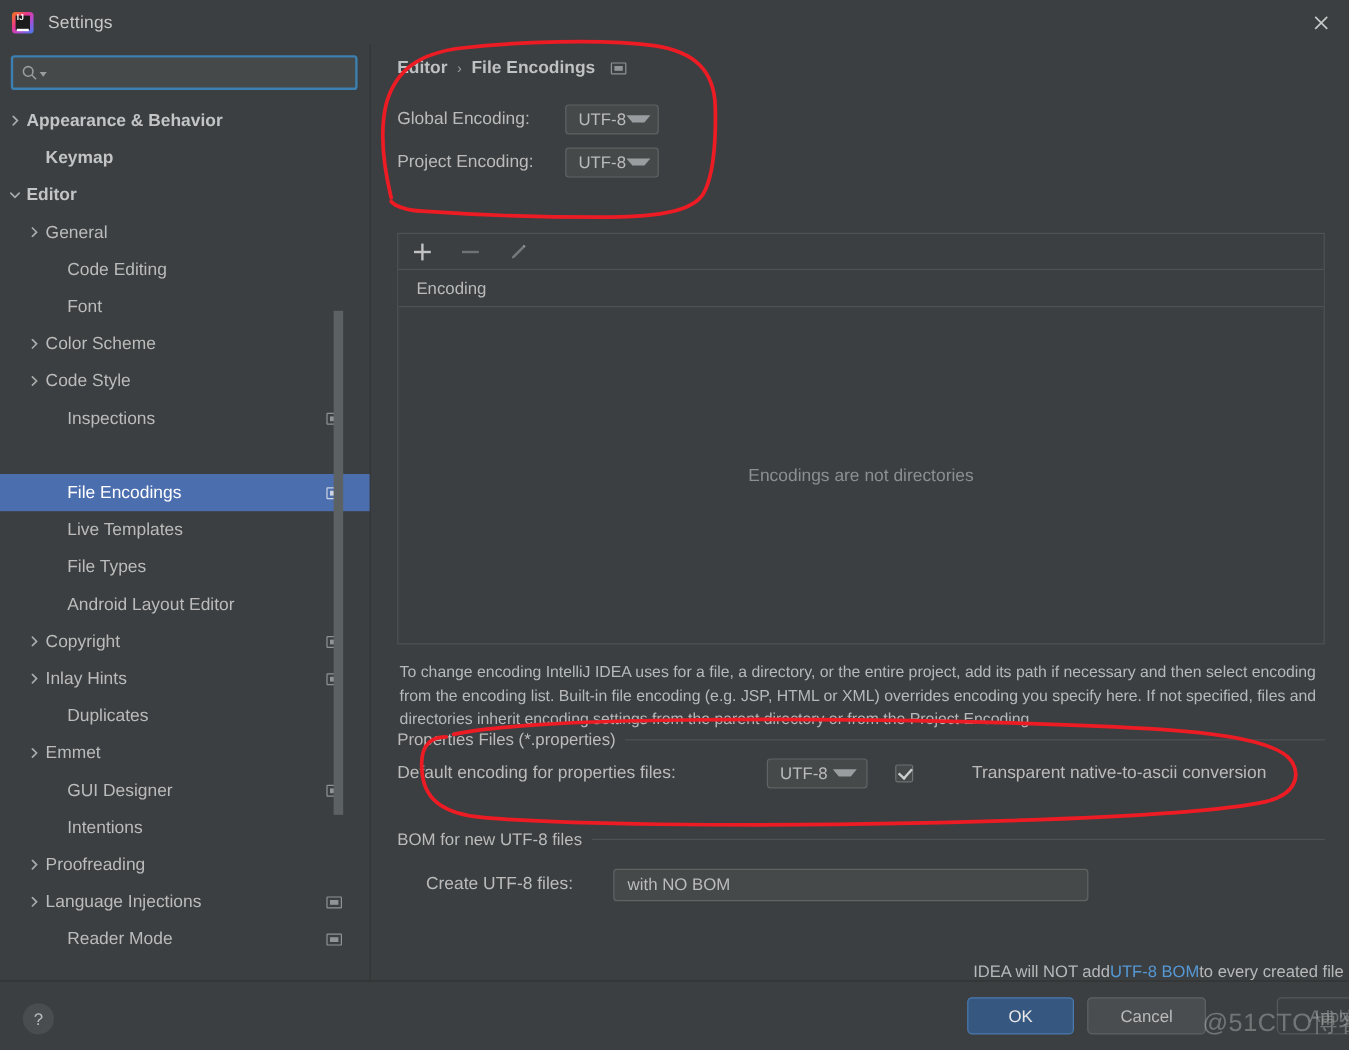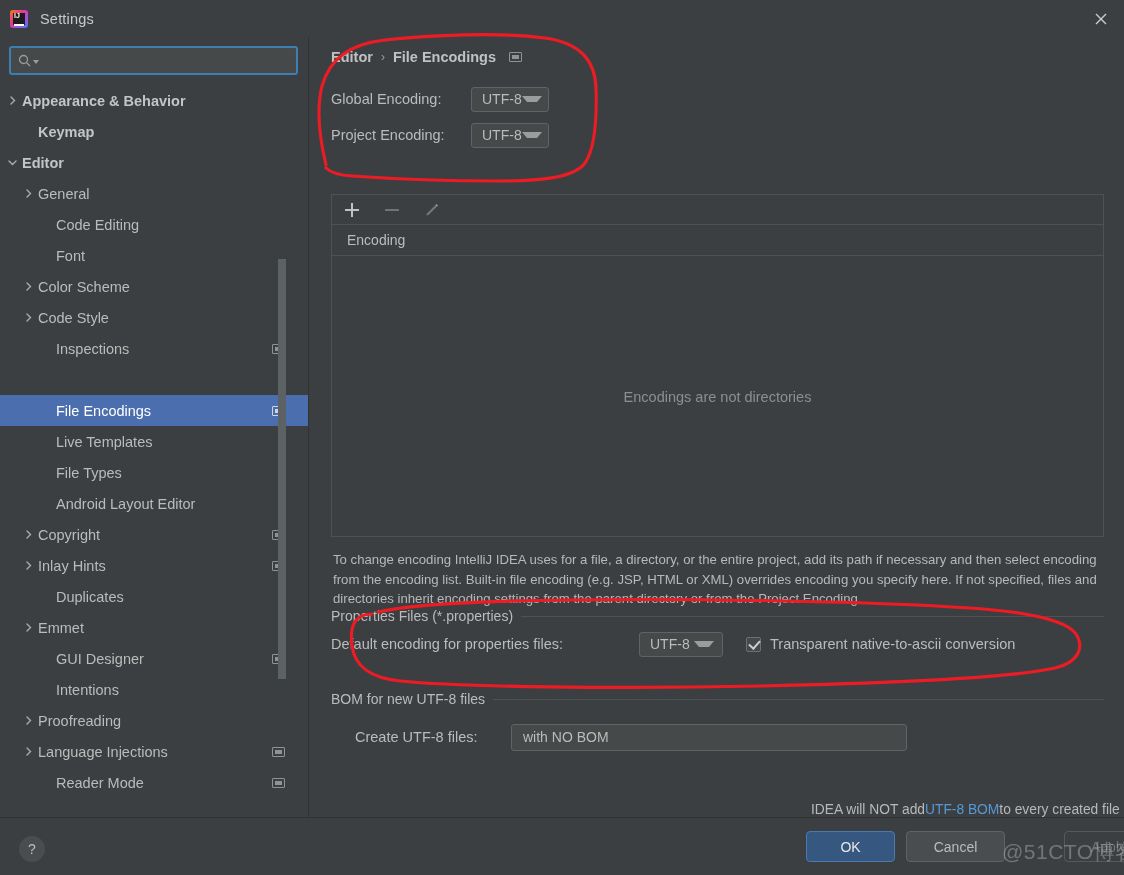--- a/index.html
+++ b/index.html
@@ -387,20 +387,21 @@
   .group-line {
     flex: 1;
     height: 1px;
     background: #4e5254;
   }
 
   .checkbox-wrap {
     display: flex;
     align-items: center;
     cursor: pointer;
+    gap: 40px;
   }
   .cb {
     width: 15px; height: 15px;
     box-sizing: border-box;
     border: 1px solid #6d7174;
     background: #45494a;
     border-radius: 2px;
     position: relative;
     flex: none;
   }

